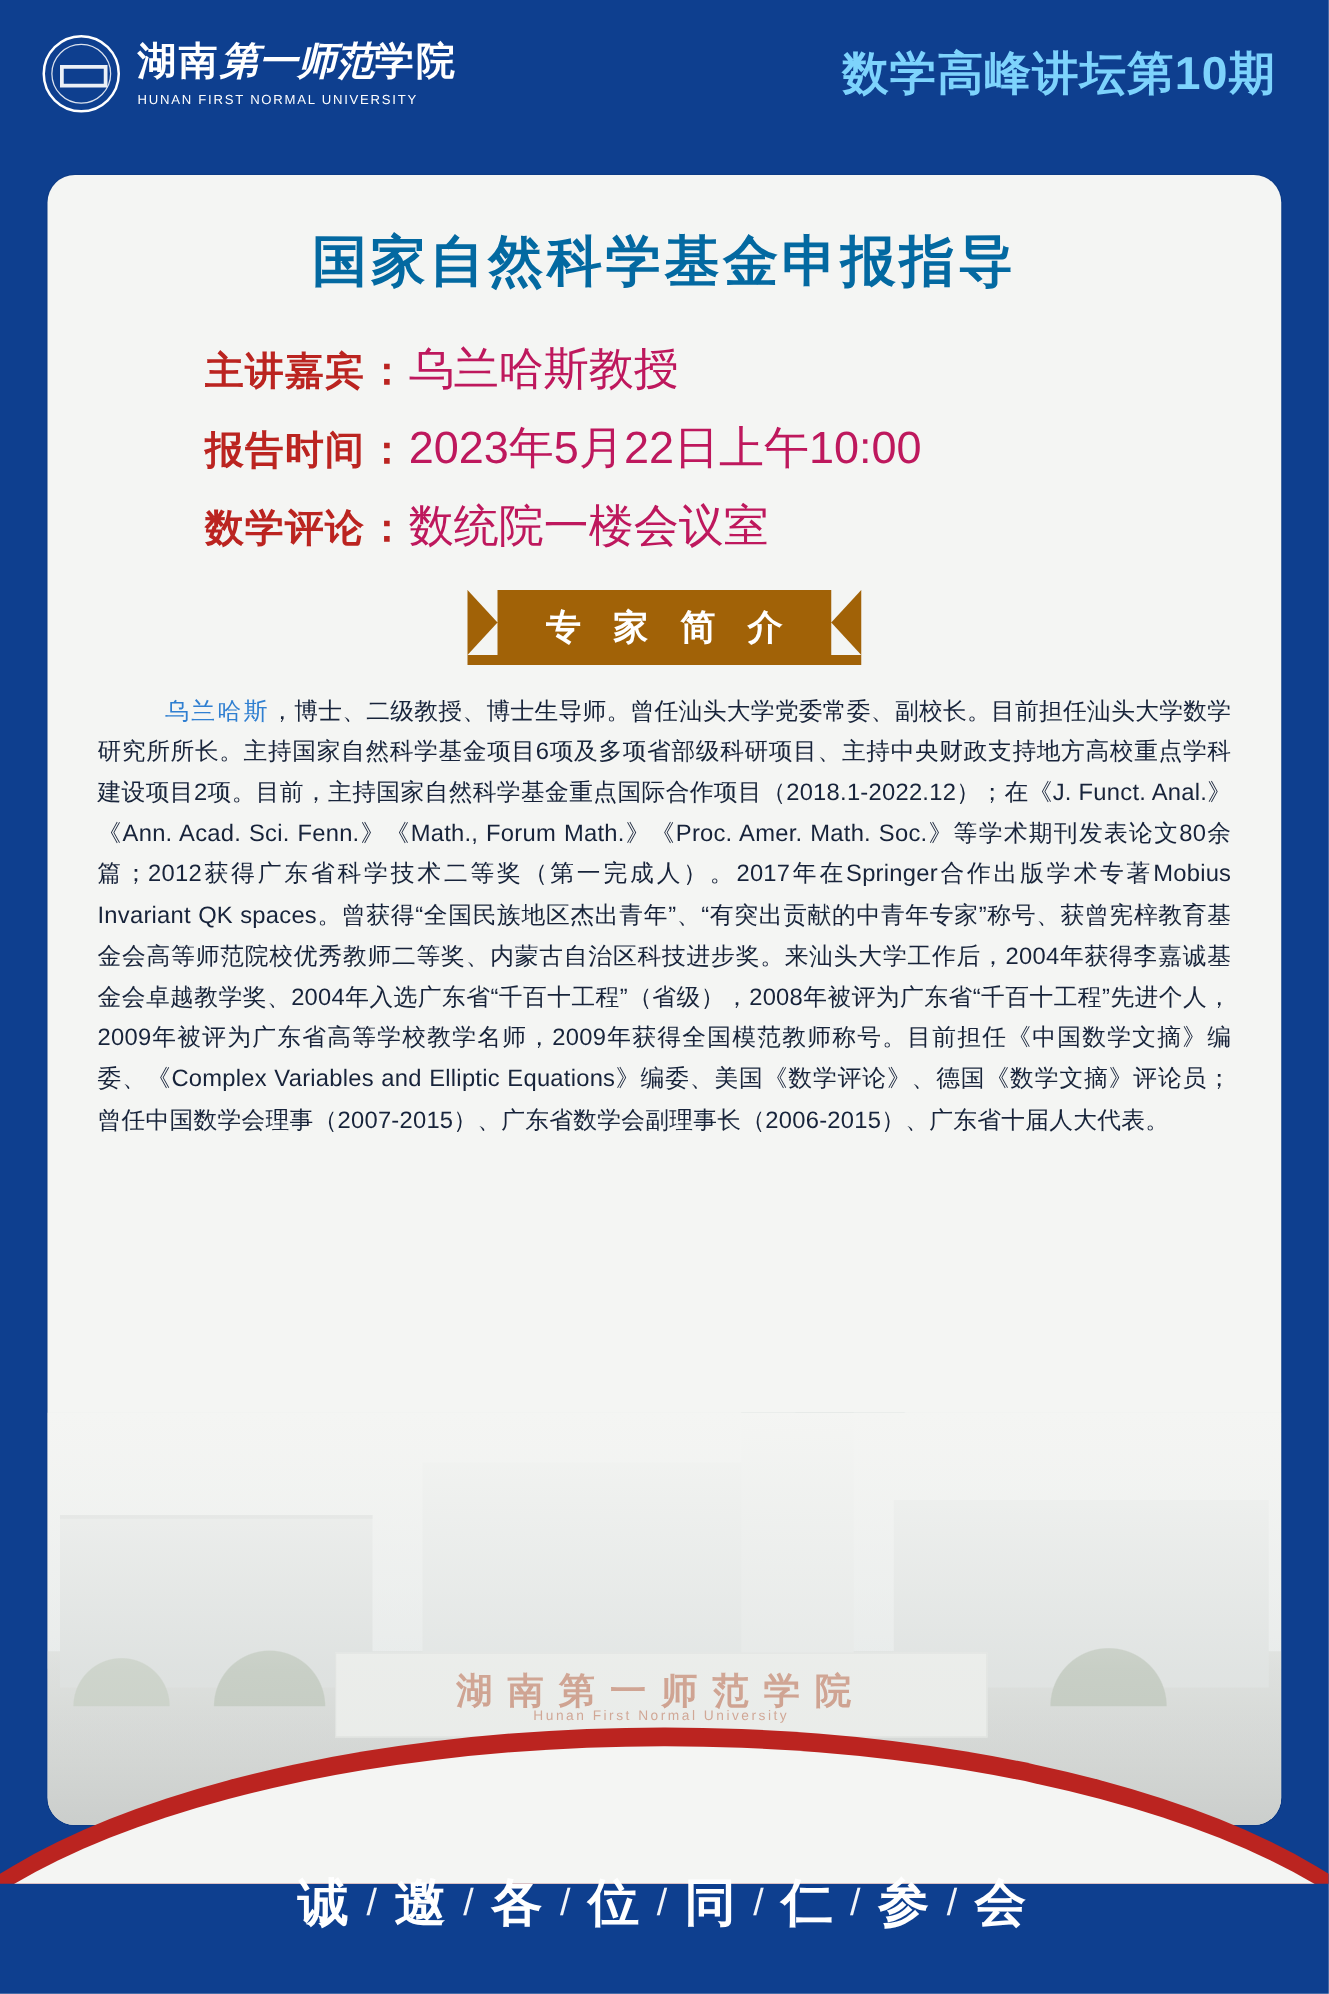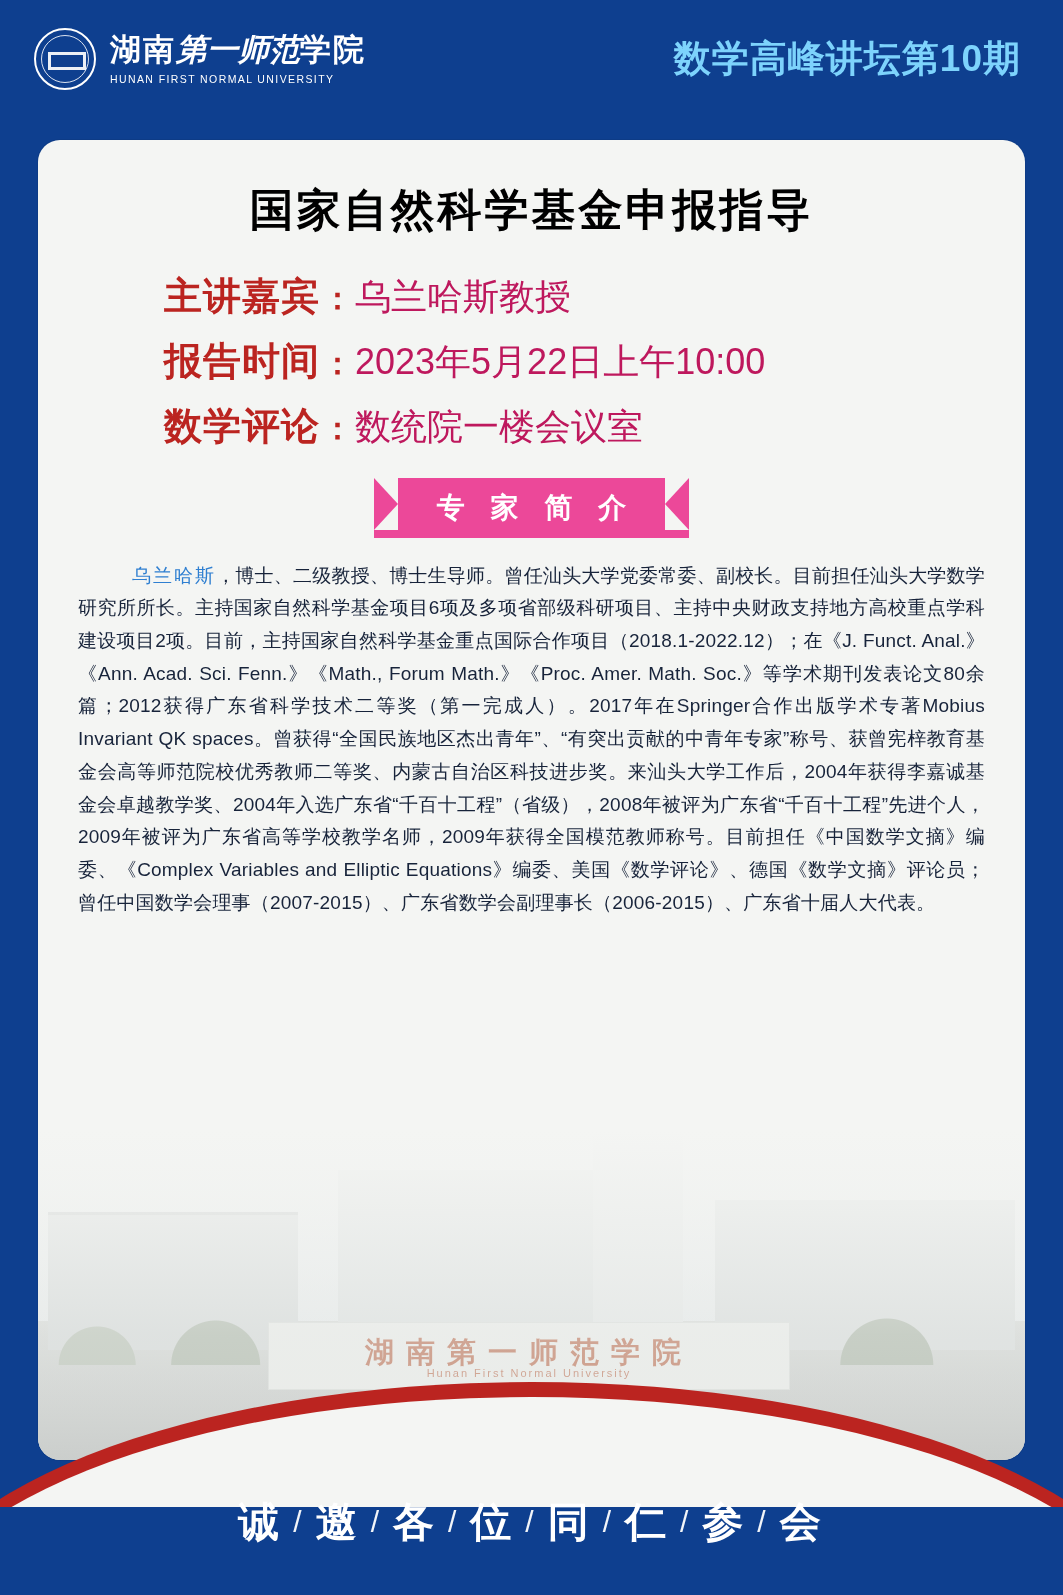--- a/index.html
+++ b/index.html
@@ -66,21 +66,21 @@
   .logo-cn {
     color: #ffffff;
     font-size: 31px;
     font-weight: bold;
     letter-spacing: 2px;
     line-height: 1.1;
     white-space: nowrap;
   }
   .logo-cn .italic-part {
     font-style: italic;
-    font-family: Liberation Serif, serif;
+    font-family: Liberation Mono, monospace;
     letter-spacing: 0px;
     text-align: right;
   }
   .logo-en {
     color: #ffffff;
     font-size: 10.5px;
     letter-spacing: 1.4px;
     margin-top: 5px;
     white-space: nowrap;
   }
@@ -202,41 +202,41 @@
   }
 
   .card-content {
     position: relative;
     z-index: 3;
     padding: 44px 36px 0 36px;
   }
 
   .main-title {
     text-align: center;
-    color: #000000;
+    color: #0369a1;
     font-size: 44px;
     font-weight: bold;
     letter-spacing: 3px;
     margin: 0 0 34px 0;
     line-height: 1.2;
   }
 
   
   .info-block {
     padding-left: 90px;
   }
   .info-row {
     display: flex;
     align-items: baseline;
     margin-bottom: 14px;
     white-space: nowrap;
   }
   .info-label {
     color: #bb2420;
-    font-size: 38px;
+    font-size: 31px;
     font-weight: bold;
     letter-spacing: 1px;
   }
   .info-colon {
     color: #bb2420;
     font-size: 31px;
     font-weight: bold;
     padding: 0 2px;
   }
   .info-value {
@@ -247,21 +247,21 @@
 
   
   .ribbon-wrap {
     display: flex;
     justify-content: center;
     margin-top: 26px;
     margin-bottom: 22px;
   }
   .ribbon {
     position: relative;
-    background: #ec4899;
+    background: #a16207;
     color: #ffffff;
     font-size: 28px;
     font-weight: bold;
     letter-spacing: 9px;
     padding: 11px 54px 11px 63px;
     text-align: center;
   }
   .ribbon::before,
   .ribbon::after {
     content: "";

